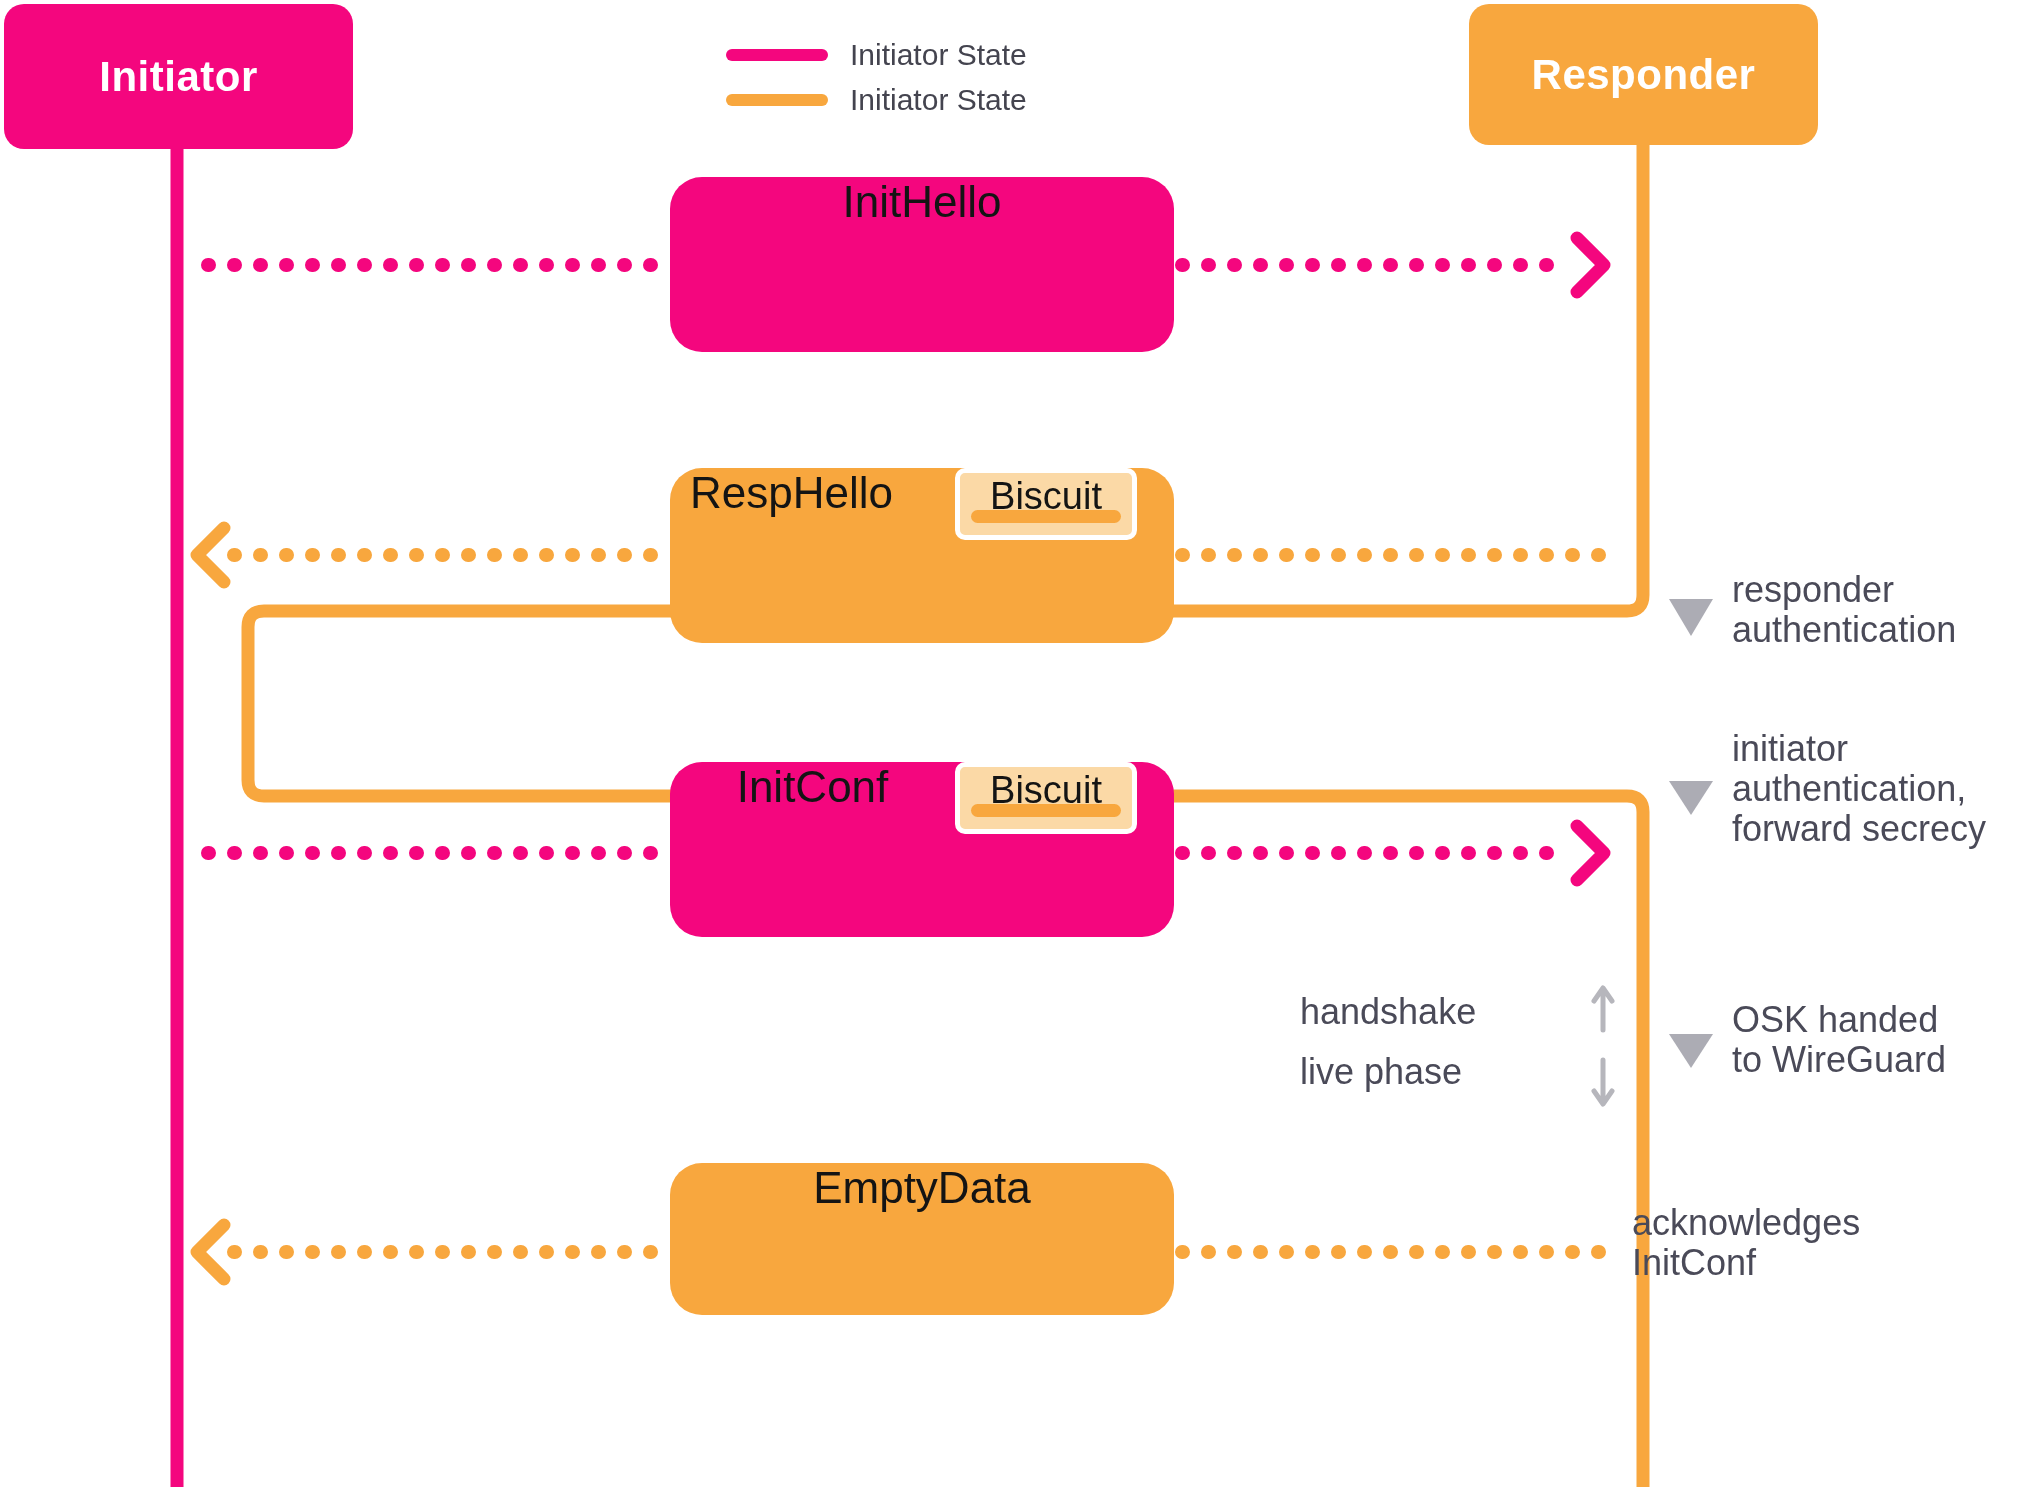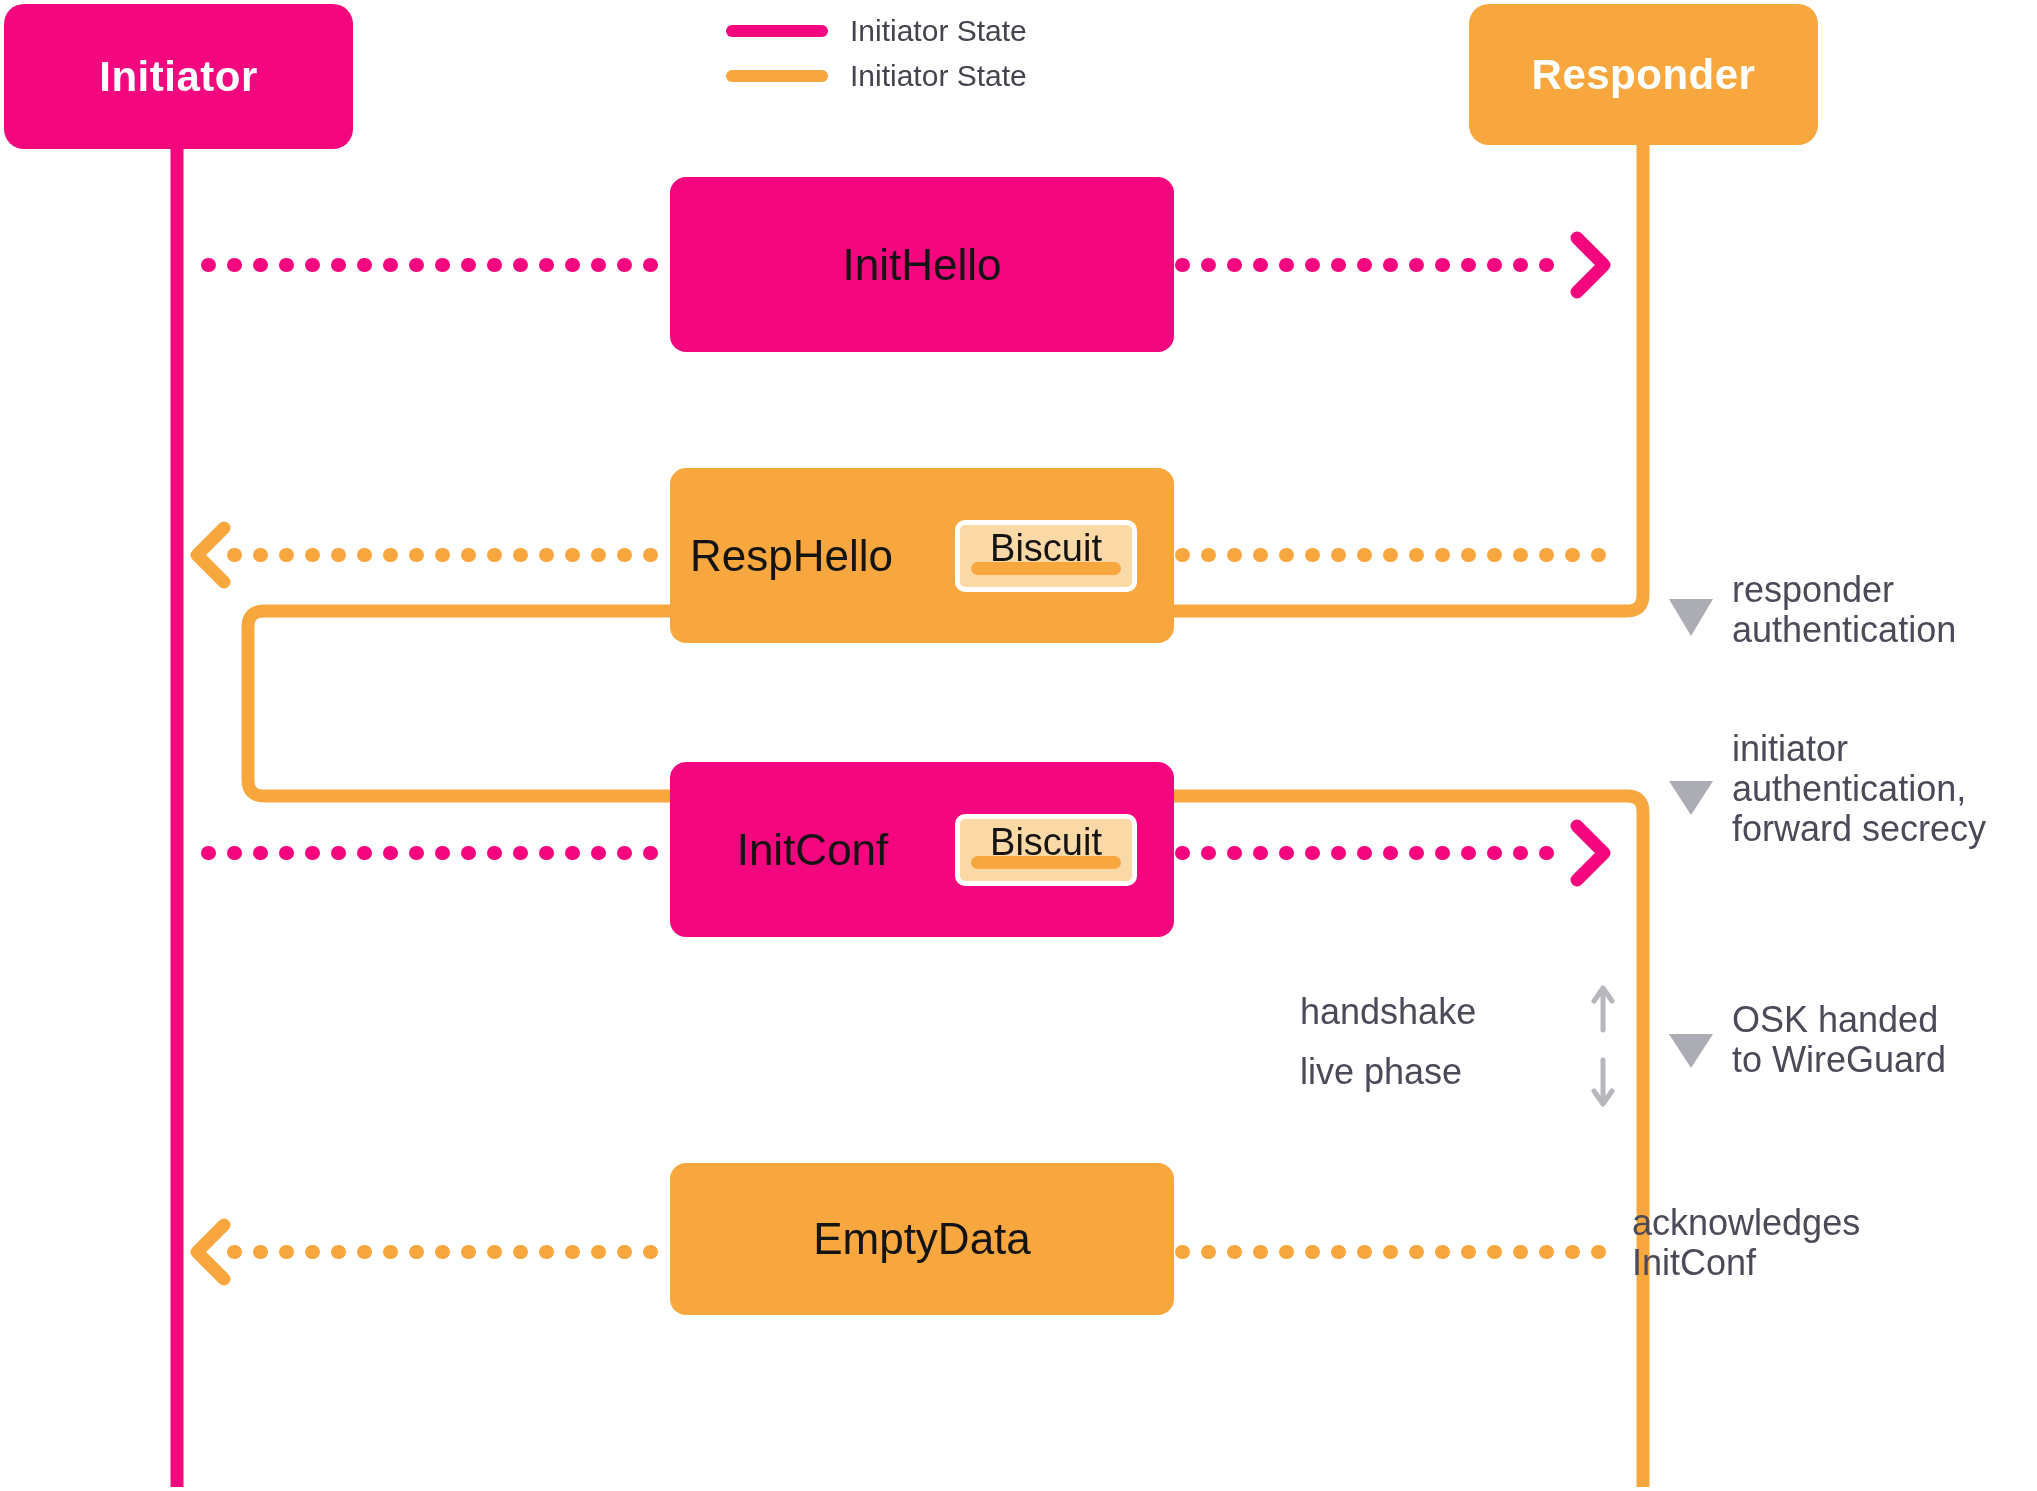--- a/index.html
+++ b/index.html
@@ -21,30 +21,30 @@
   .party-box{
     position:absolute;z-index:3;border-radius:20px;
     display:flex;align-items:center;justify-content:center;
     color:var(--white);font-size:42px;font-weight:600;letter-spacing:0.5px;
   }
   .party-box.pink{background:var(--pink);}
   .party-box.orange{background:var(--orange);}
   #initiator-box{left:4px;top:4px;width:349px;height:145px;}
   #responder-box{left:1469px;top:4px;width:349px;height:141px;}
 
-  .legend{position:absolute;left:726px;top:8px;z-index:3;}
+  .legend{position:absolute;left:726px;top:32px;z-index:3;}
   .legend-row{display:flex;align-items:center;height:45px;}
   .legend-swatch{width:102px;height:12px;border-radius:6px;margin-right:22px;}
   .legend-swatch.pink{background:var(--pink);}
   .legend-swatch.orange{background:var(--orange);}
   .legend-label{font-size:30px;font-weight:500;color:var(--legend-text);}
 
   .msg-box{
-    position:absolute;z-index:3;left:670px;width:504px;height:175px;border-radius:16px;
-    display:flex;align-items:center;color:var(--box-text);font-size:44px;font-weight:500;
+    position:absolute;z-index:3;left:670px;width:504px;height:175px;border-radius:32px;
+    display:flex;align-items:flex-start;color:var(--box-text);font-size:44px;font-weight:500;
   }
   .msg-box.pink{background:var(--pink);}
   .msg-box.orange{background:var(--orange);gap:42px;}
   .msg-label{flex:1;text-align:center;}
   #inithello-box{top:177px;}
   #resphello-box{top:468px;}
   #initconf-box{top:762px;}
   #emptydata-box{top:1163px;height:152px;}
 
   .biscuit{

